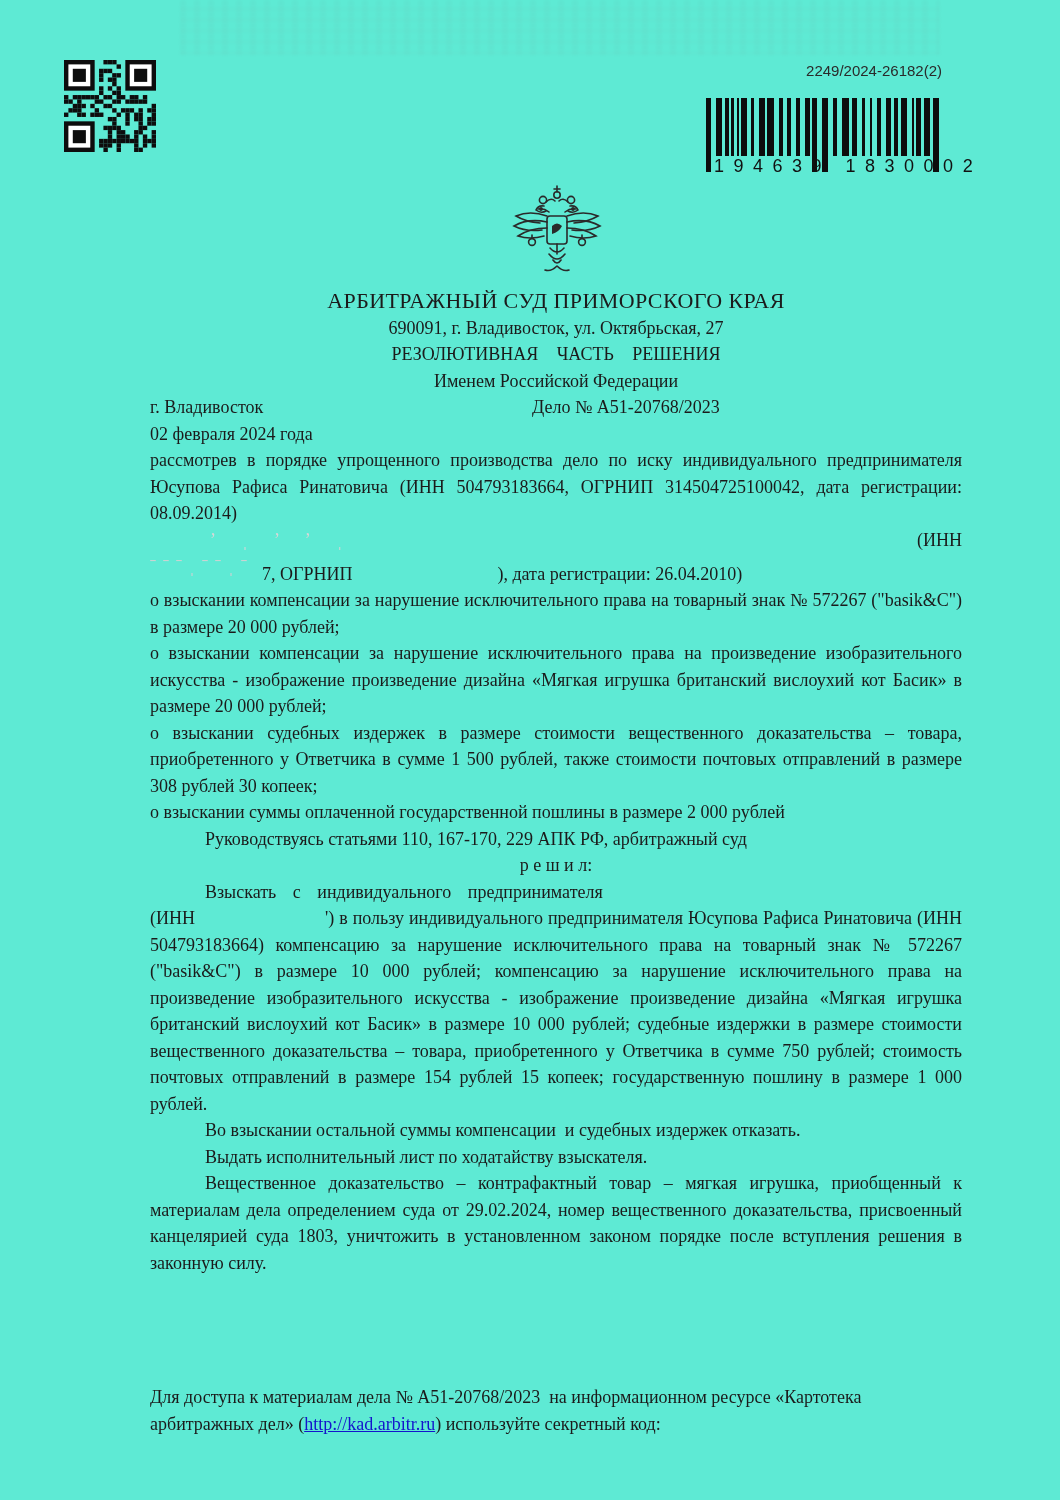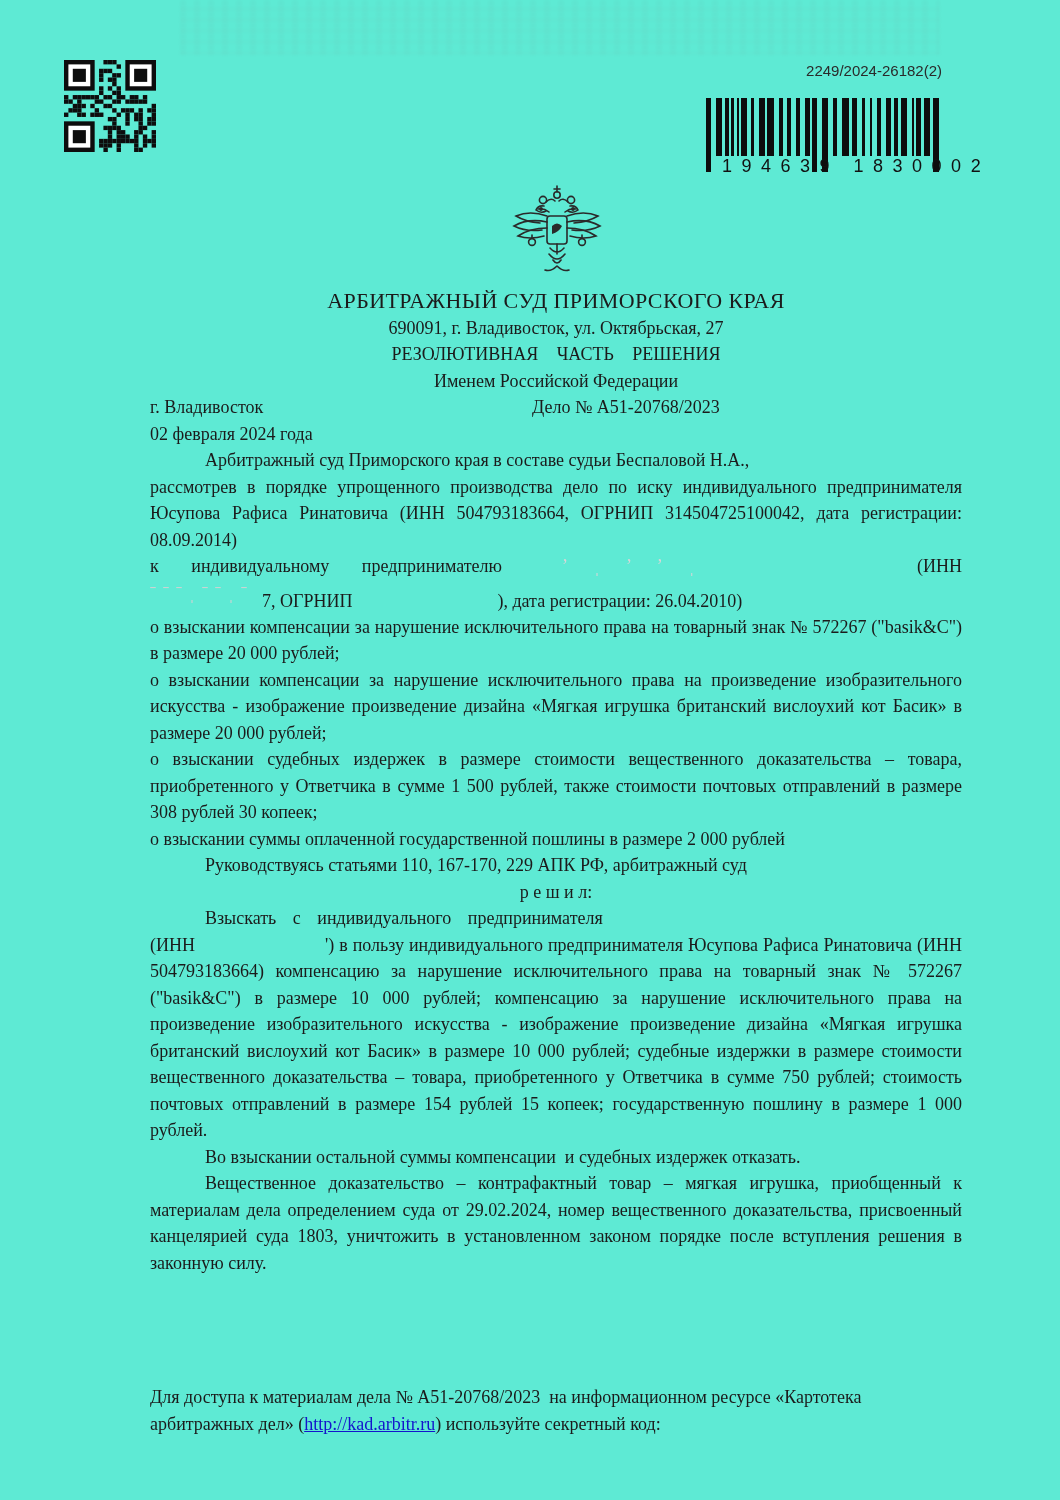--- a/index.html
+++ b/index.html
@@ -19,21 +19,21 @@
   .case-ref {
     position:absolute; top:62px; right:118px;
     font-family:"Liberation Sans", sans-serif; font-size:15px; color:#2a2a2a;
   }
   .qr { position:absolute; left:64px; top:60px; width:92px; height:92px; }
   .barcode-wrap { position:absolute; left:706px; top:98px; width:236px; }
   .barcode-svg { display:block; }
   .barcode-digits {
     font-family:"Liberation Sans", sans-serif; font-size:18px; color:#111;
     letter-spacing:9.5px; white-space:nowrap; margin-top:-20px;
-    background:transparent; text-align:left; padding-left:16px;
+    background:transparent; text-align:left; padding-left:8px;
   }
   .emblem { position:absolute; left:502px; top:182px; width:110px; height:102px; }
 
   .content { position:absolute; left:150px; top:288px; width:812px; font-size:18px; line-height:26.5px; }
   .content p { margin:0; }
   .center { text-align:center; }
   .court { font-size:22px; letter-spacing:.4px; }
   .doc-title { word-spacing:14px; }
   .row { position:relative; height:26.5px; }
   .caseno { position:absolute; left:382px; top:0; white-space:nowrap; }
@@ -279,43 +279,42 @@
     <div class="center court">АРБИТРАЖНЫЙ СУД ПРИМОРСКОГО КРАЯ</div>
     <div class="center">690091, г. Владивосток, ул. Октябрьская, 27</div>
     <div class="center doc-title">РЕЗОЛЮТИВНАЯ ЧАСТЬ РЕШЕНИЯ</div>
     <div class="center">Именем Российской Федерации</div>
     <div class="row">
       <span>г. Владивосток</span>
       <span class="caseno">Дело №  А51-20768/2023</span>
     </div>
     <div>02 февраля 2024 года</div>
 
-    <p class="indent">Арбитражный суд Приморского края в составе судьи Беспаловой Н.А.,</p>
     <p class="just">рассмотрев в порядке упрощенного производства дело по иску индивидуального предпринимателя Юсупова Рафиса Ринатовича (ИНН 504793183664, ОГРНИП 314504725100042, дата регистрации: 08.09.2014)</p>
 
     <div class="defline">
-      <span class="wsp28">к индивидуальному предпринимателю</span>
       <span class="residue-mid"></span>
       <span>(ИНН</span>
     </div>
     <div>
       <span class="residue-start"></span><span>7, ОГРНИП</span><span class="gap-ogrn"></span><span>), дата регистрации: 26.04.2010)</span>
     </div>
 
     <p class="just">о взыскании компенсации за нарушение исключительного права на товарный знак № 572267 ("basik&amp;C") в размере 20 000 рублей;</p>
     <p class="just">о взыскании компенсации за нарушение исключительного права на произведение изобразительного искусства - изображение произведение дизайна «Мягкая игрушка британский вислоухий кот Басик» в размере 20 000 рублей;</p>
     <p class="just">о взыскании судебных издержек в размере стоимости вещественного доказательства – товара, приобретенного у Ответчика в сумме 1 500 рублей, также стоимости почтовых отправлений в размере 308 рублей 30 копеек;</p>
     <p class="just">о взыскании суммы оплаченной государственной пошлины в размере 2 000 рублей</p>
     <p class="indent">Руководствуясь статьями 110, 167-170, 229 АПК РФ, арбитражный суд</p>
     <p class="center">р е ш и л:</p>
     <p class="indent wsp12">Взыскать с индивидуального предпринимателя</p>
     <p class="just">
       <span>(ИНН</span><span class="gap-inn"></span><span>') в пользу индивидуального предпринимателя Юсупова Рафиса Ринатовича (ИНН 504793183664) компенсацию за нарушение исключительного права на товарный знак № 572267 ("basik&amp;C") в размере 10 000 рублей; компенсацию за нарушение исключительного права на произведение изобразительного искусства - изображение произведение дизайна «Мягкая игрушка британский вислоухий кот Басик» в размере 10 000 рублей; судебные издержки в размере стоимости вещественного доказательства – товара, приобретенного у Ответчика в сумме 750 рублей; стоимость почтовых отправлений в размере 154 рублей 15 копеек; государственную пошлину в размере 1 000 рублей.</span>
     </p>
     <p class="indent">Во взыскании остальной суммы компенсации&nbsp; и судебных издержек отказать.</p>
+    <p class="indent">Выдать исполнительный лист по ходатайству взыскателя.</p>
     <p class="just indent">Вещественное доказательство – контрафактный товар – мягкая игрушка, приобщенный к материалам дела определением суда от 29.02.2024, номер вещественного доказательства, присвоенный канцелярией суда 1803, уничтожить в установленном законом порядке после вступления решения в законную силу.</p>
   </div>
 
   <div class="footer">
     <span>Для доступа к материалам дела № А51-20768/2023&nbsp; на информационном ресурсе «Картотека арбитражных дел» (</span><a class="link">http://kad.arbitr.ru</a><span>) используйте секретный код:</span>
   </div>
 
 </div>
 
 </body></html>

